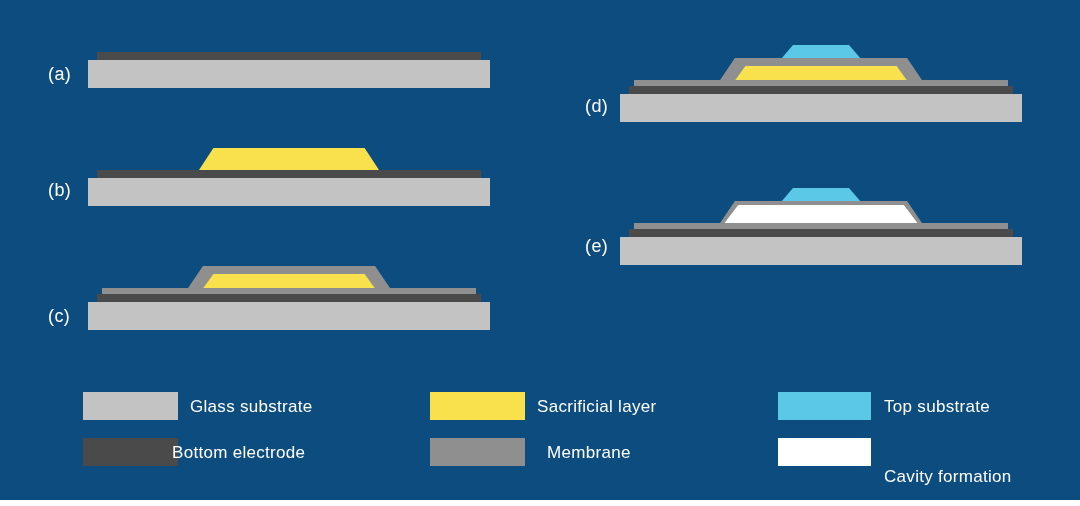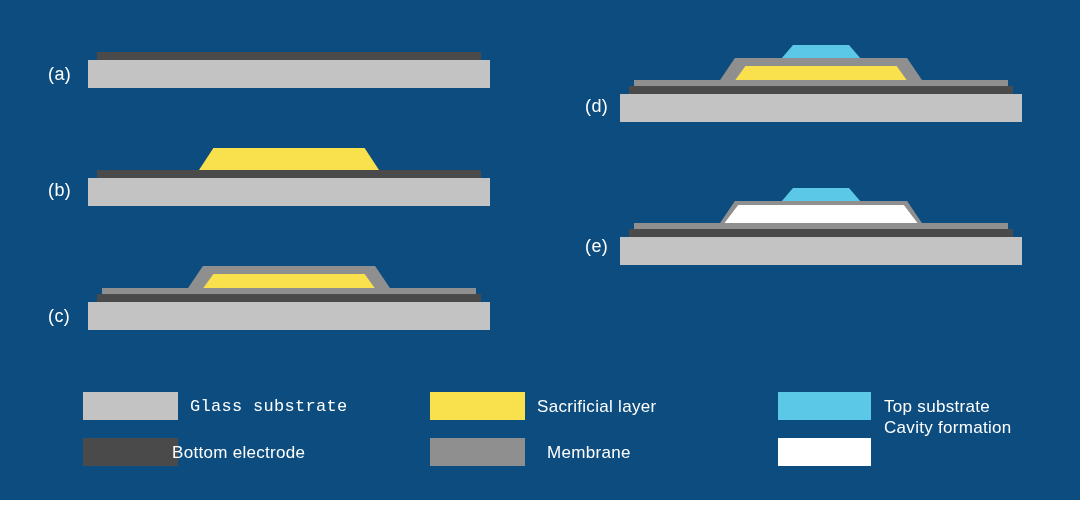--- a/index.html
+++ b/index.html
@@ -111,32 +111,32 @@
     <div class="layer top-el" style="left:161px; top:0;"></div>
     <div class="layer mem-trap" style="left:96px; top:13px;"></div>
     <div class="layer cavity" style="left:100px; top:17px;"></div>
     <div class="layer mem-strip" style="top:35px;"></div>
     <div class="layer electrode" style="top:41px;"></div>
     <div class="layer substrate" style="top:49px;"></div>
   </div>
 
   <div>
     <div class="legend-swatch" style="left:83px; top:392px; background:var(--glass-substrate);"></div>
-    <div class="legend-label" style="left:190px; top:397px;font-family:Liberation Mono, monospace;">Glass substrate</div>
+    <div class="legend-label" style="left:190px; top:397px;">Glass substrate</div>
 
     <div class="legend-swatch" style="left:83px; top:438px; background:var(--bottom-electrode);"></div>
     <div class="legend-label" style="left:172px; top:443px;">Bottom electrode</div>
 
     <div class="legend-swatch" style="left:430px; top:392px; background:var(--sacrificial-layer);"></div>
     <div class="legend-label" style="left:537px; top:397px;">Sacrificial layer</div>
 
     <div class="legend-swatch" style="left:430px; top:438px; background:var(--membrane);"></div>
     <div class="legend-label" style="left:547px; top:443px;">Membrane</div>
 
     <div class="legend-swatch" style="left:778px; top:392px; width:93px; background:var(--top-electrode);"></div>
     <div class="legend-label" style="left:884px; top:397px;">Top substrate</div>
 
     <div class="legend-swatch" style="left:778px; top:438px; width:93px; background:var(--cavity-formation);"></div>
-    <div class="legend-label" style="left:884px; top:418px;">Cavity formation</div>
+    <div class="legend-label" style="left:884px; top:467px;">Cavity formation</div>
   </div>
 
   <div class="bottom-strip"></div>
 </div>
 
 </body></html>

